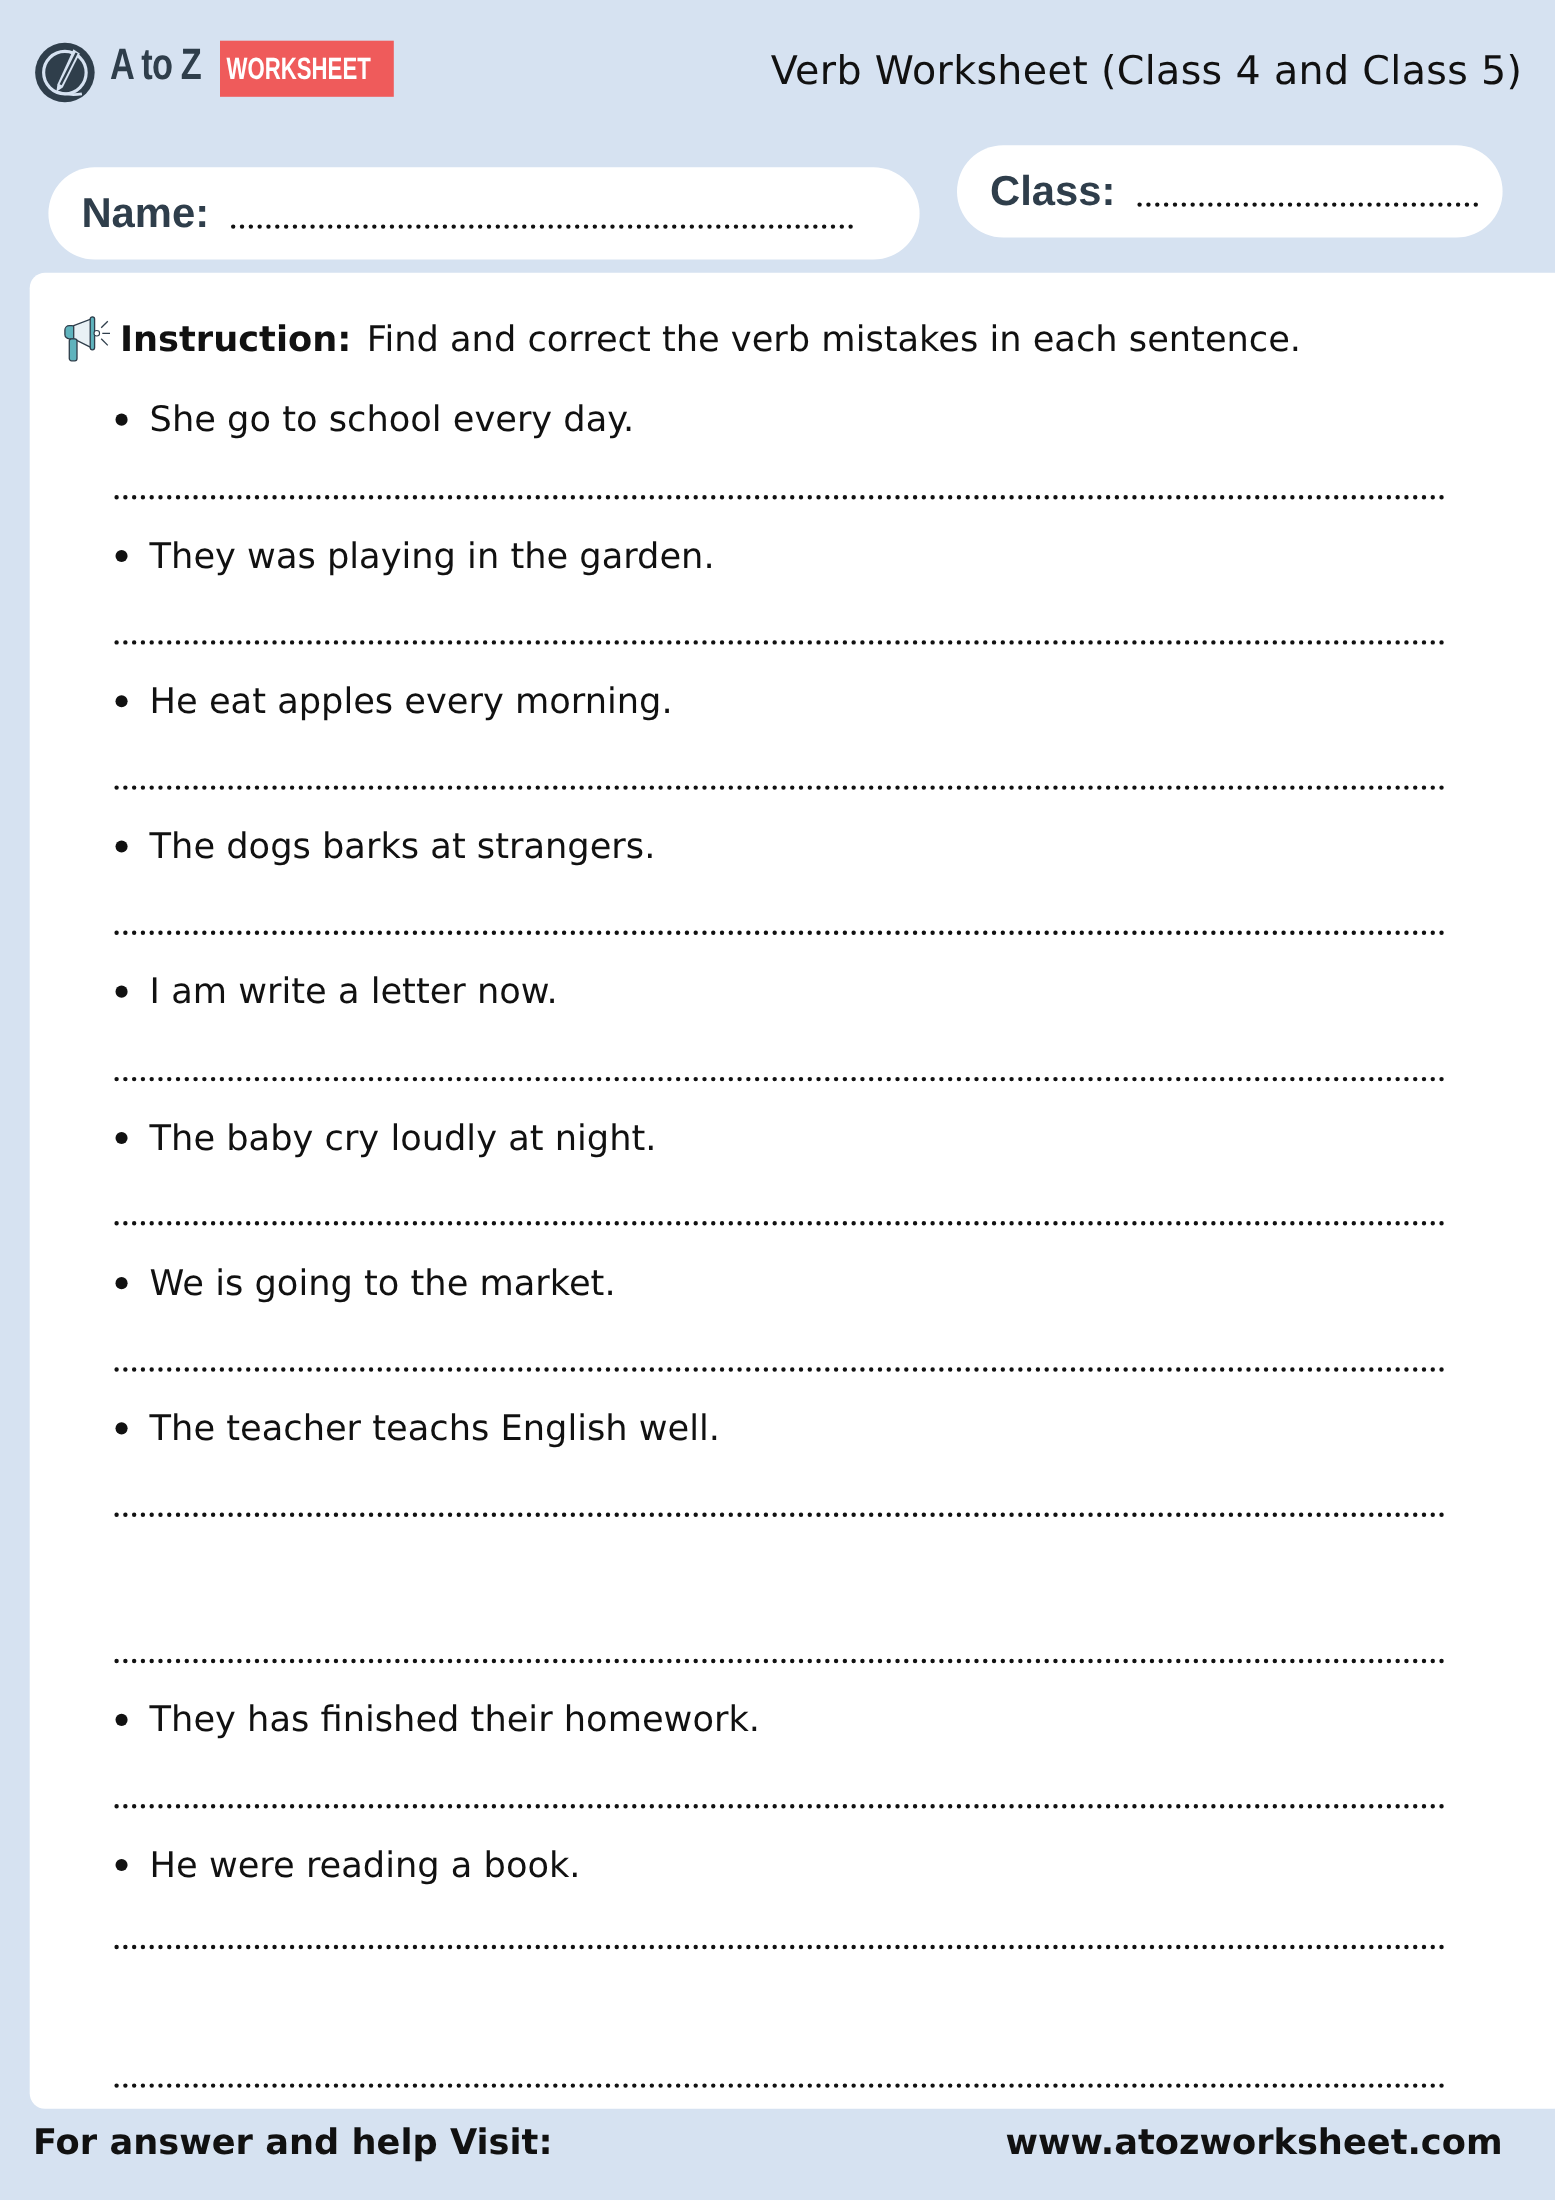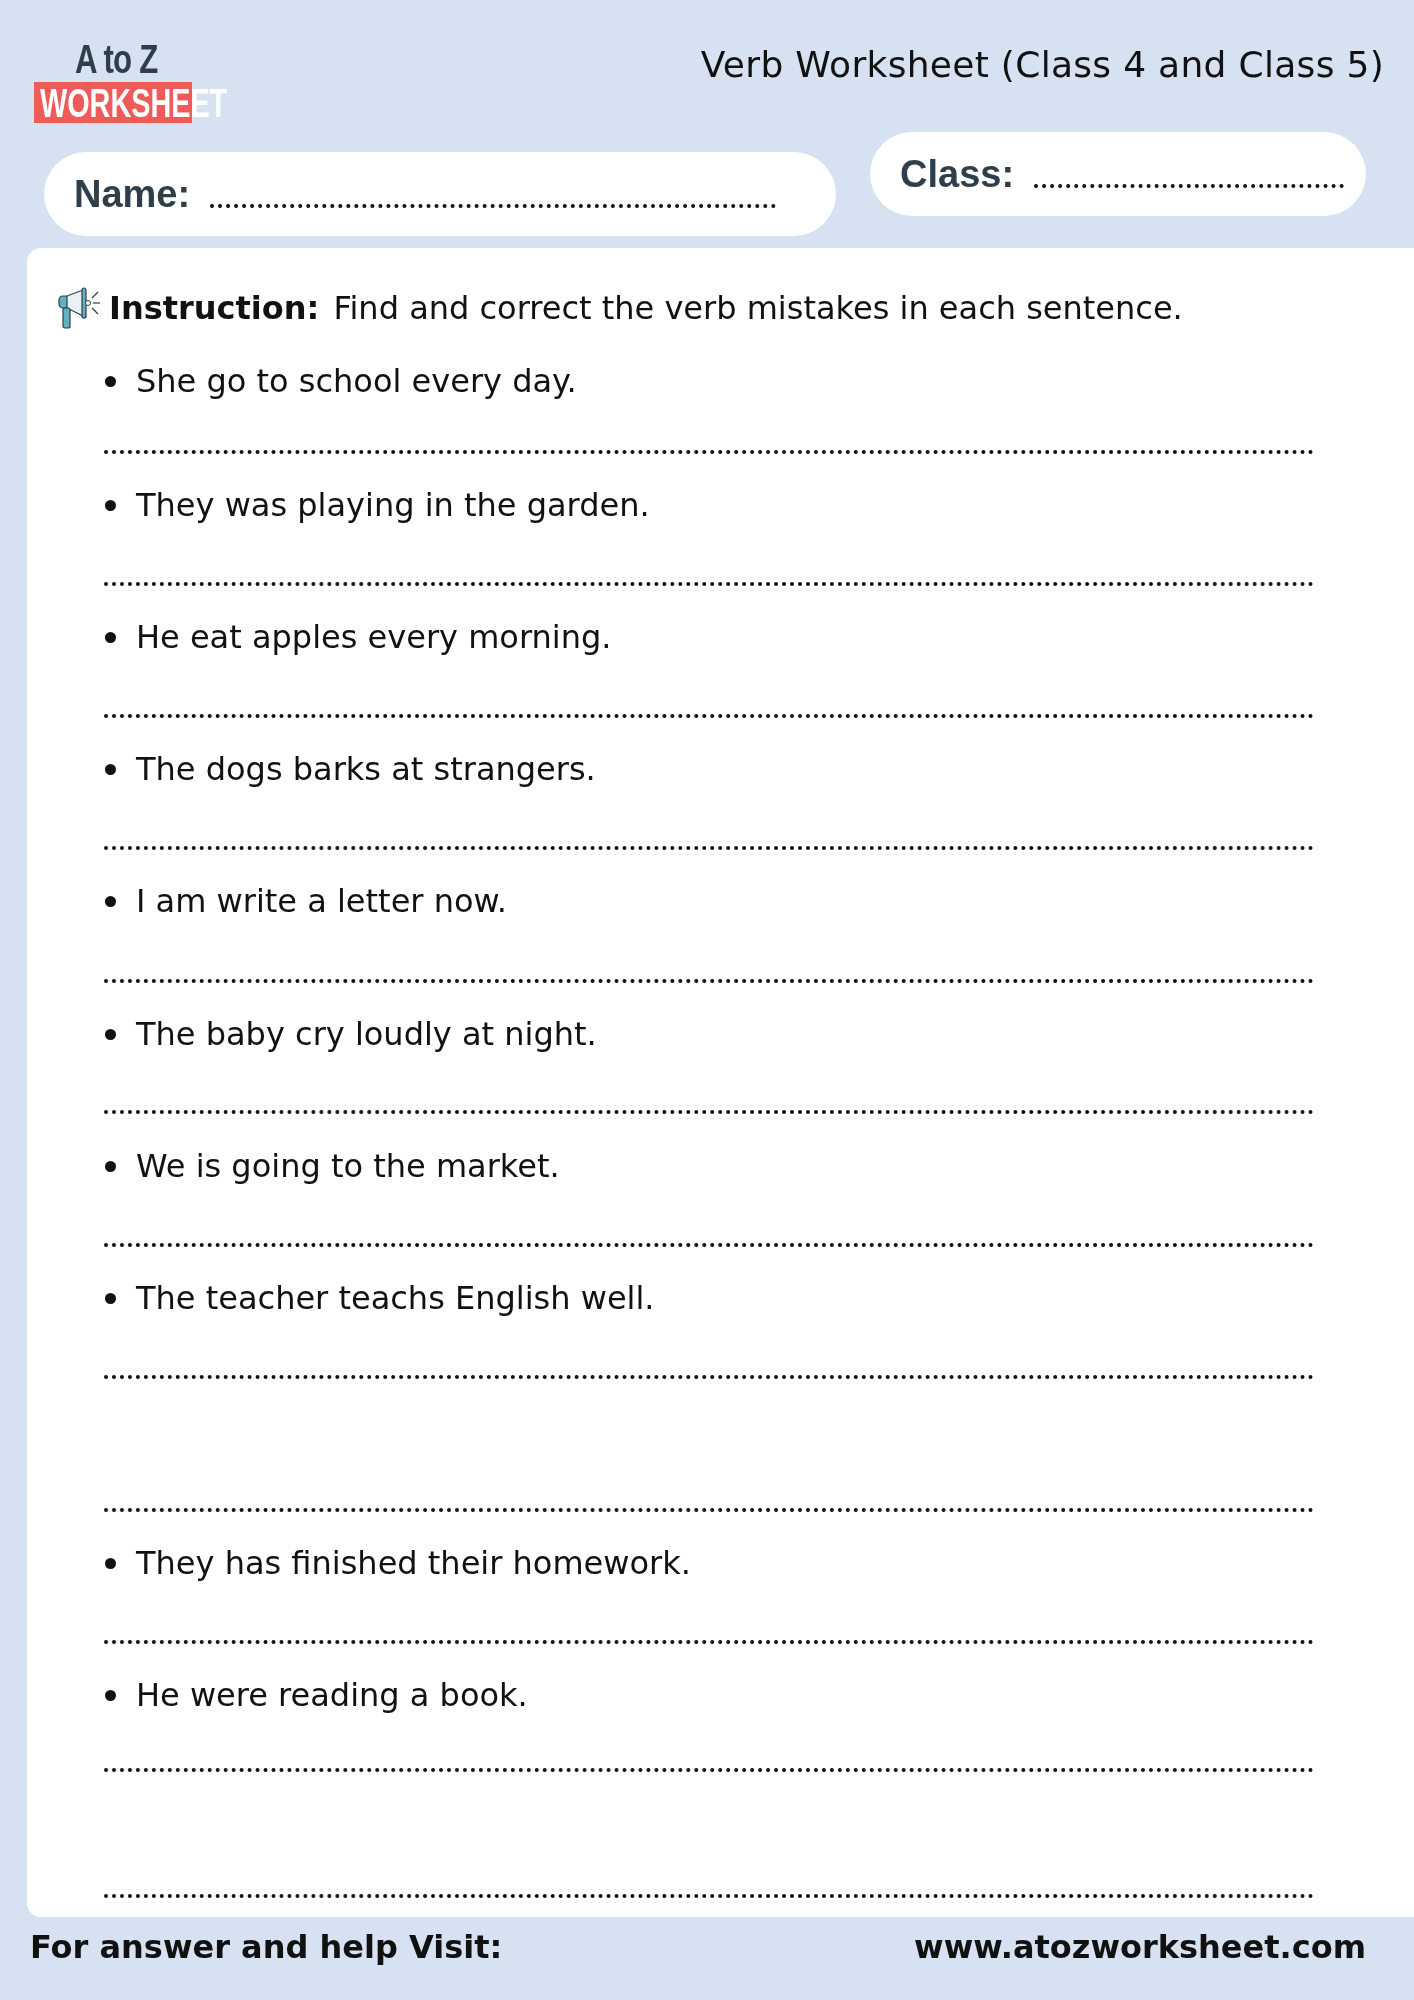--- a/index.html
+++ b/index.html
@@ -2,24 +2,24 @@
 <html><head>
   <meta charset="utf-8">
   <style>
     html, body { margin: 0; padding: 0; }
     body {
       width: 1414px; height: 2000px; position: relative; overflow: hidden;
       background: #d6e2f1;
       font-family: "DejaVu Sans", sans-serif;
       color: #111;
     }
-    .logo { position: absolute; left: 30px; top: 37px; height: 62px; display: flex; align-items: center; flex-direction: column; }
+    .logo { position: absolute; left: 30px; top: 37px; height: 62px; display: flex; align-items: flex-start; }
     .logo-circle { width: 58px; height: 58px; }
     .logo-atoz { margin-left: 12px; font-family: "Liberation Sans", sans-serif; font-weight: bold; font-size: 40px; color: #2f3e4b; letter-spacing: -1px; transform: scaleX(0.78); transform-origin: left center; width: 84px; white-space: nowrap; }
-    .logo-ws { margin-left: 4px; background: #ef5b5b; color: #fff; font-family: "Liberation Sans", sans-serif; font-weight: bold; font-size: 40px; height: 41px; line-height: 42px; padding: 0 6px; display: flex; align-items: center; }
+    .logo-ws { margin-left: 16px; background: #ef5b5b; color: #fff; font-family: "Liberation Sans", sans-serif; font-weight: bold; font-size: 28px; height: 51px; line-height: 42px; padding: 0 6px; display: flex; align-items: center; }
     .logo-ws span { display: inline-block; transform: scaleX(0.72); transform-origin: left center; width: 146px; white-space: nowrap; }
     .title { position: absolute; right: 30px; top: 44px; font-family: "DejaVu Sans", sans-serif; font-size: 36px; color: #111; letter-spacing: 0.3px; }
     .pill { position: absolute; background: #fff; border-radius: 42px; height: 84px; display: flex; align-items: center; }
     .pill-name { left: 44px; top: 132px; width: 792px; margin-top: 20px; }
     .pill-class { left: 870px; top: 132px; width: 496px; }
     .pill-label { font-family: "Liberation Sans", sans-serif; font-weight: bold; font-size: 38px; color: #2f3e4b; margin-left: 30px; }
     .pill-line { flex: 0 0 auto; height: 0; border-bottom: 4px dotted #111; margin-left: 20px; margin-top: 24px; }
     .pill-name .pill-line { width: 566px; }
     .pill-class .pill-line { width: 310px; }
     .card { position: absolute; left: 27px; top: 248px; width: 1359px; height: 1669px; background: #fff; border-radius: 14px; padding-left: 41px; }

